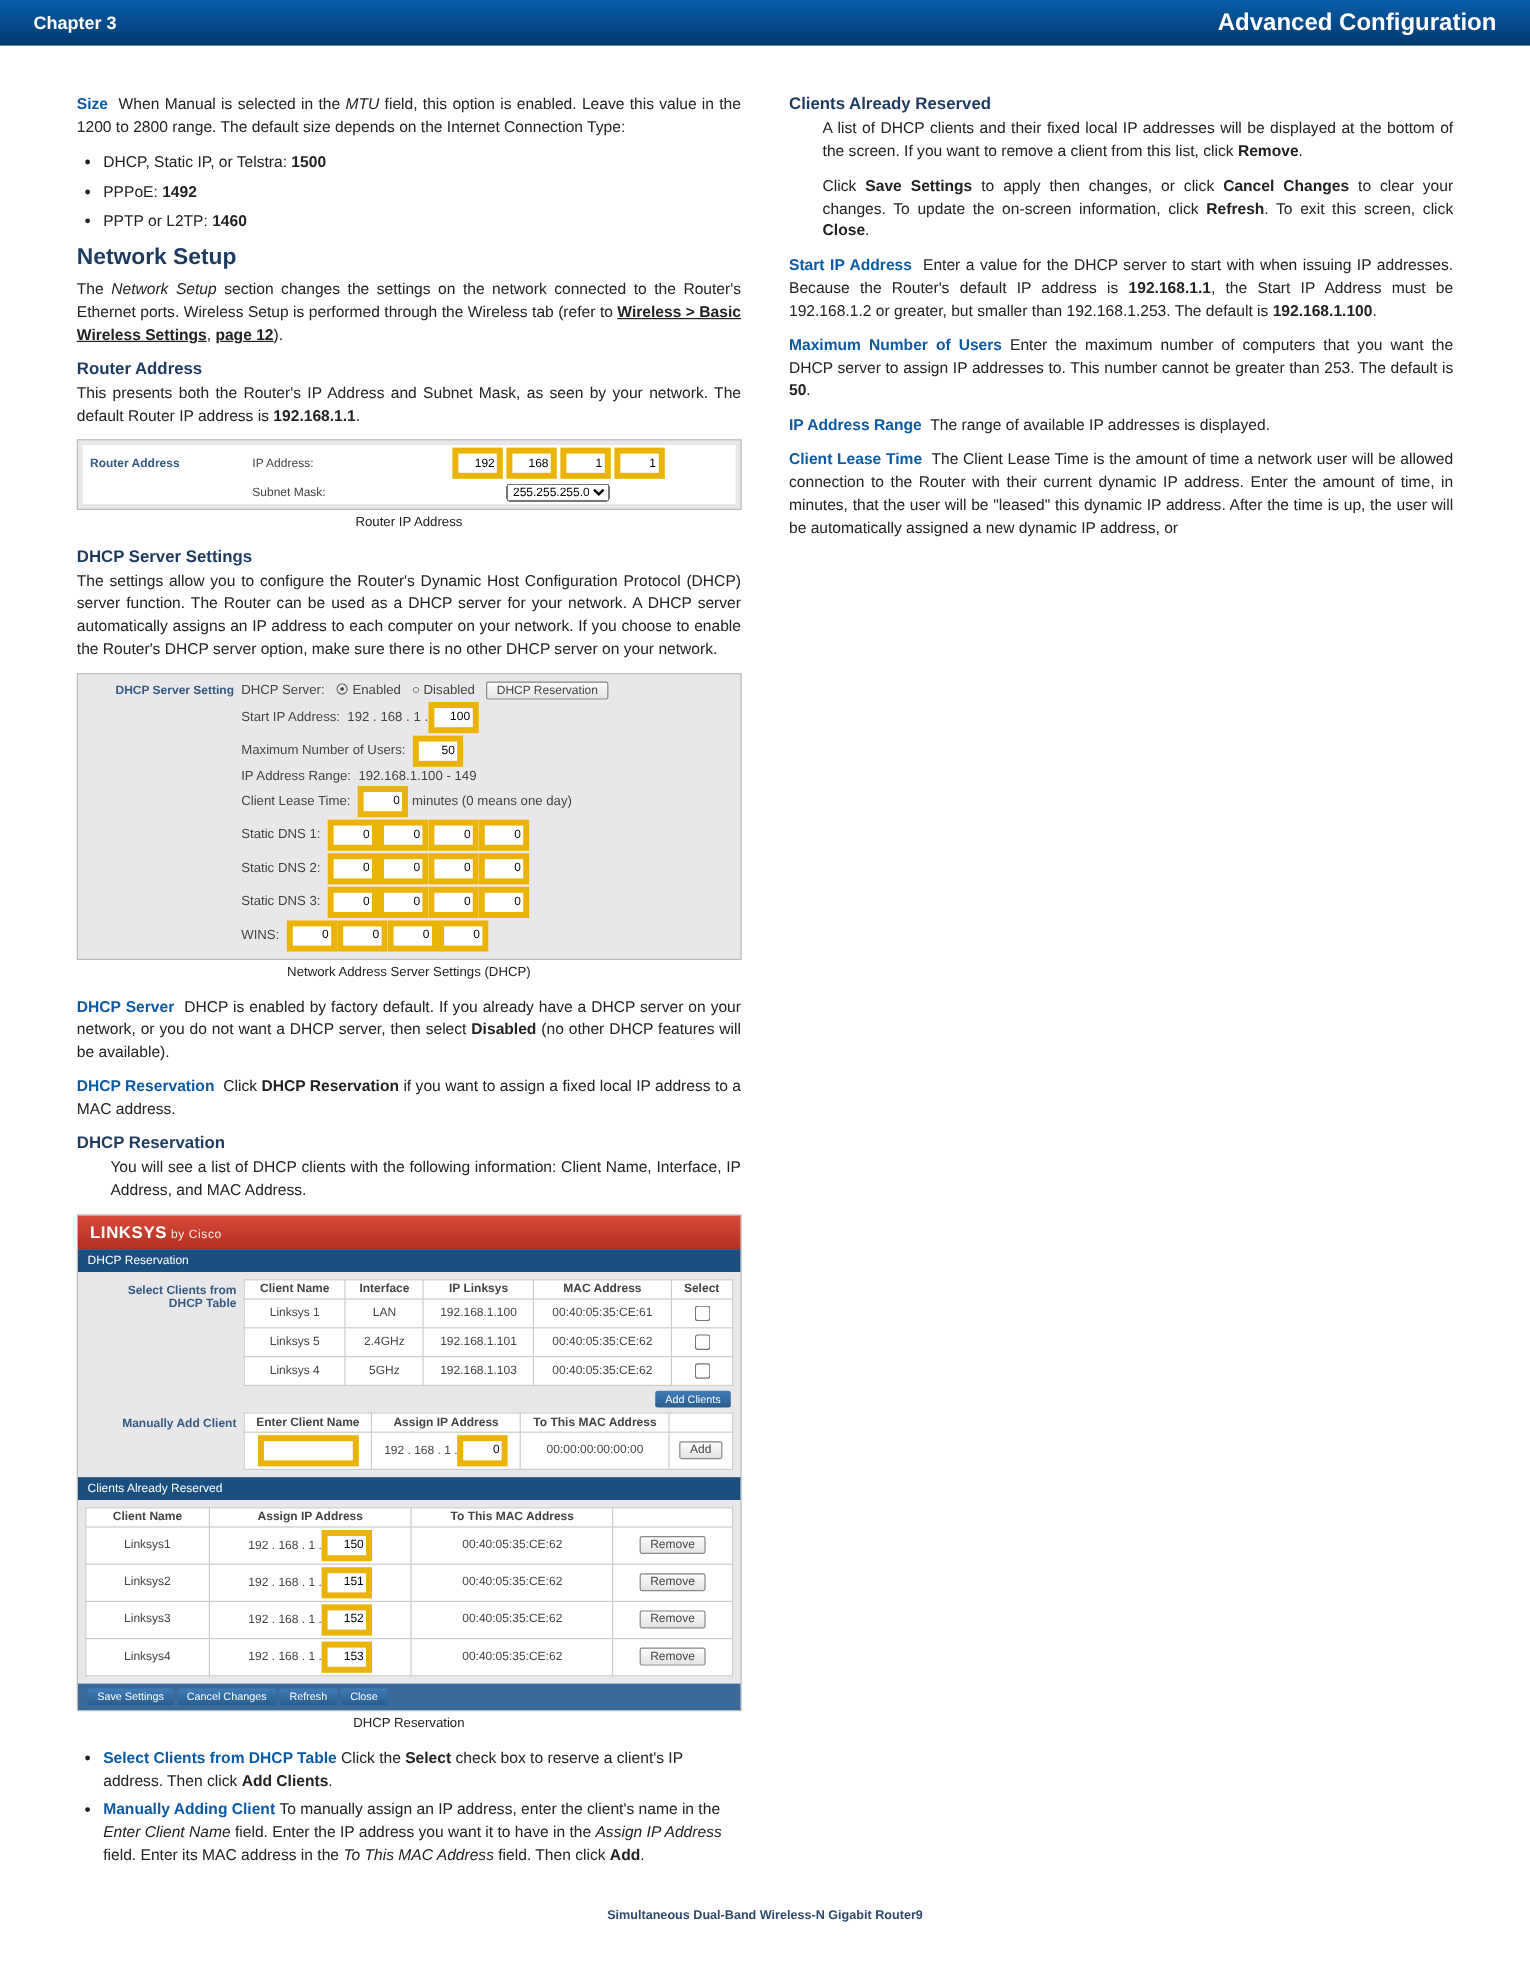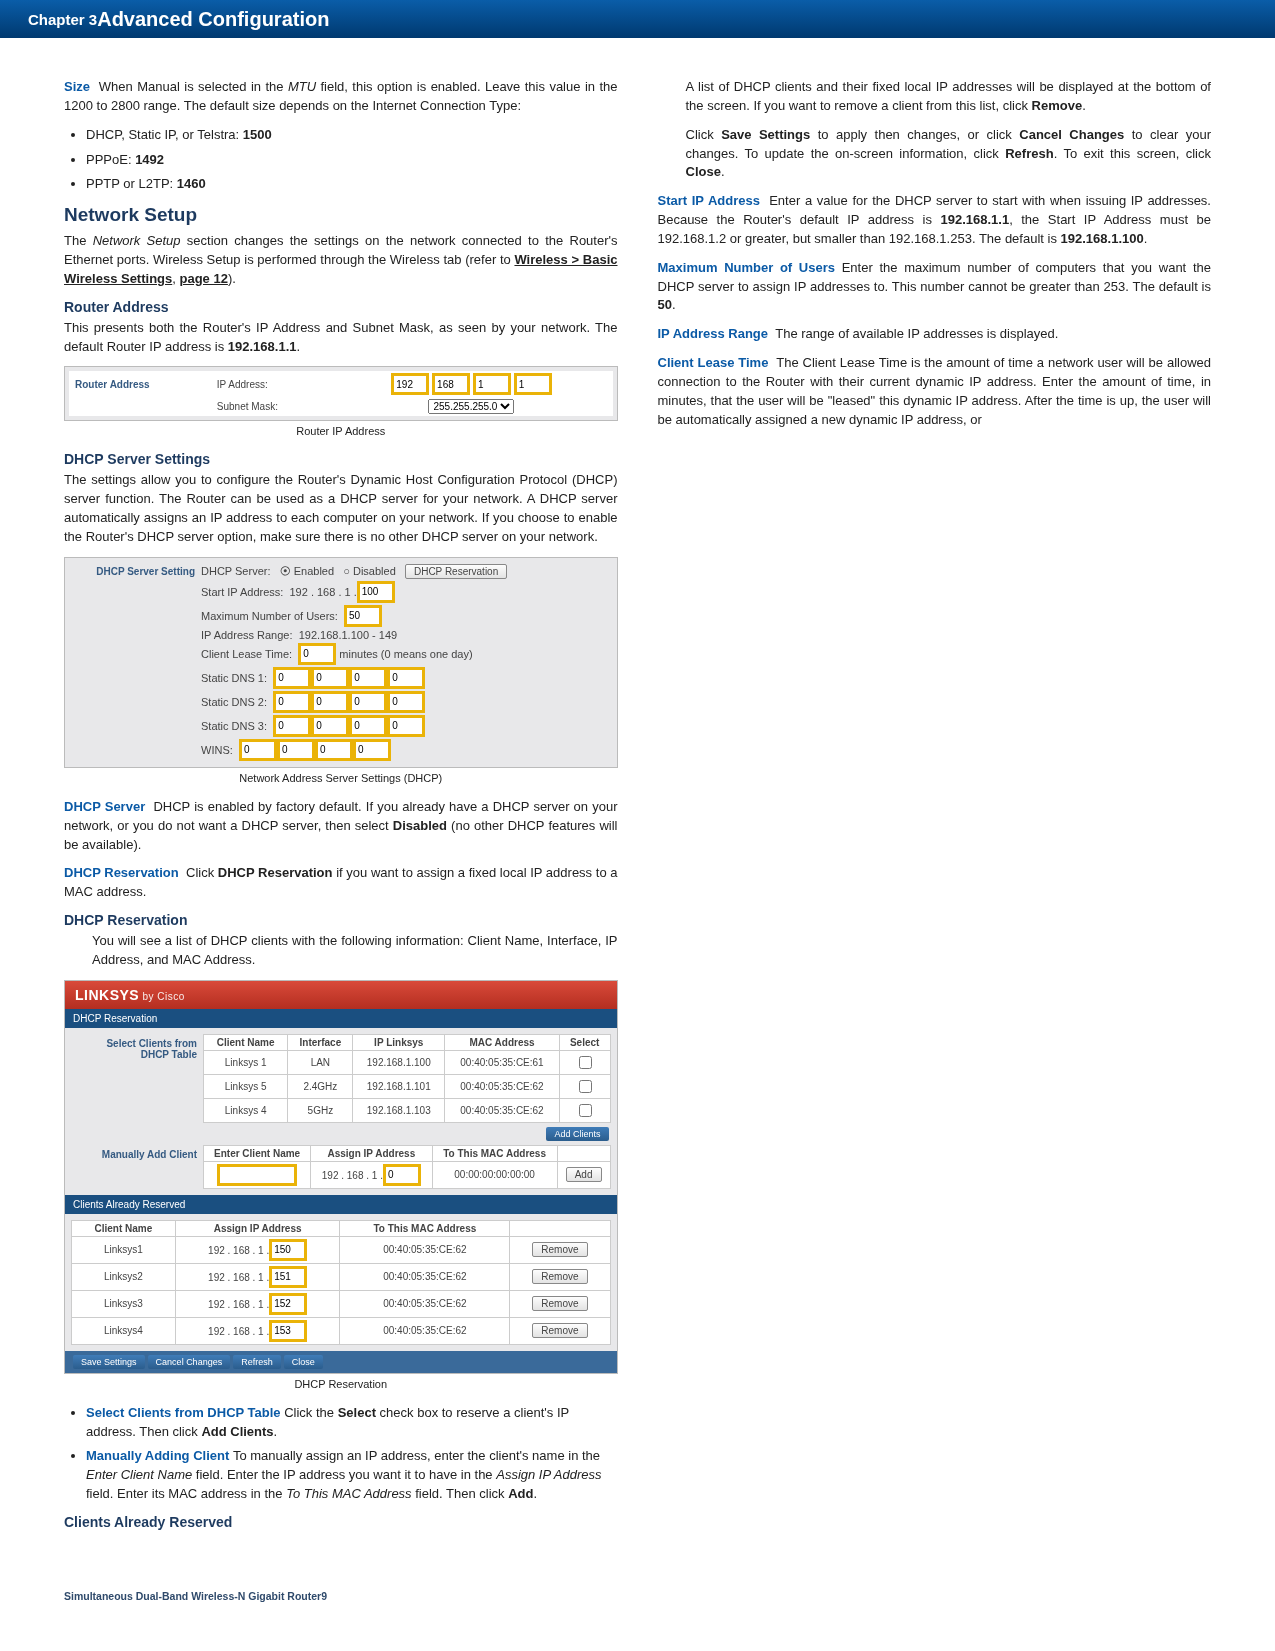--- a/index.html
+++ b/index.html
@@ -10,20 +10,21 @@
     background: #fff;
     width: 1275px;
   }
   .topbar {
     background: #004a8f;
     background: linear-gradient(#0a5da8, #00396f);
     color: #fff;
     height: 38px;
     display: flex;
     align-items: center;
+    justify-content: space-between;
     padding: 0 28px;
     font-weight: bold;
   }
   .topbar .chap { font-size: 15px; }
   .topbar .adv  { font-size: 20px; }
   .page {
     padding: 40px 64px 24px 64px;
     column-count: 2;
     column-gap: 40px;
     column-fill: auto;
@@ -110,25 +111,25 @@
   .screenshot .bluebtn {
     display:inline-block;
     background:linear-gradient(#3f7cb8,#2b5d8d);
     color:#fff;
     padding:2px 8px;
     font-size:9px;
     border-radius:2px;
   }
   .screenshot .footerbar { padding:4px 8px; text-align:left; }
   .screenshot input[type=text]{
-    border:3px solid #eab308; width:28px; height:14px;
-    font-size:10px; text-align:left;
+    border:5px solid #eab308; width:28px; height:14px;
+    font-size:10px; text-align:right;
   }
   .footer {
-    display:flex; justify-content:flex-start;
+    display:flex; justify-content:center;
     padding: 8px 64px 18px 64px;
     font-size:10.5px; color:#2f4a6b; font-weight:bold;
   }
 </style>
 </head>
 <body>
 
 <div class="topbar">
   <span class="chap">Chapter 3</span>
   <span class="adv">Advanced Configuration</span>

